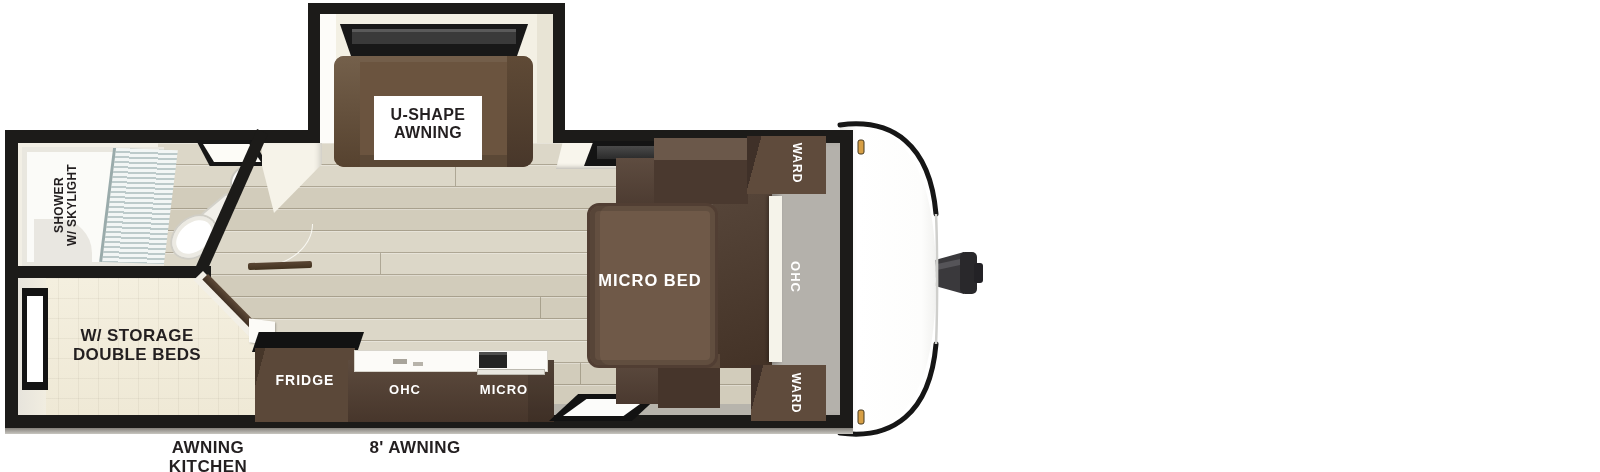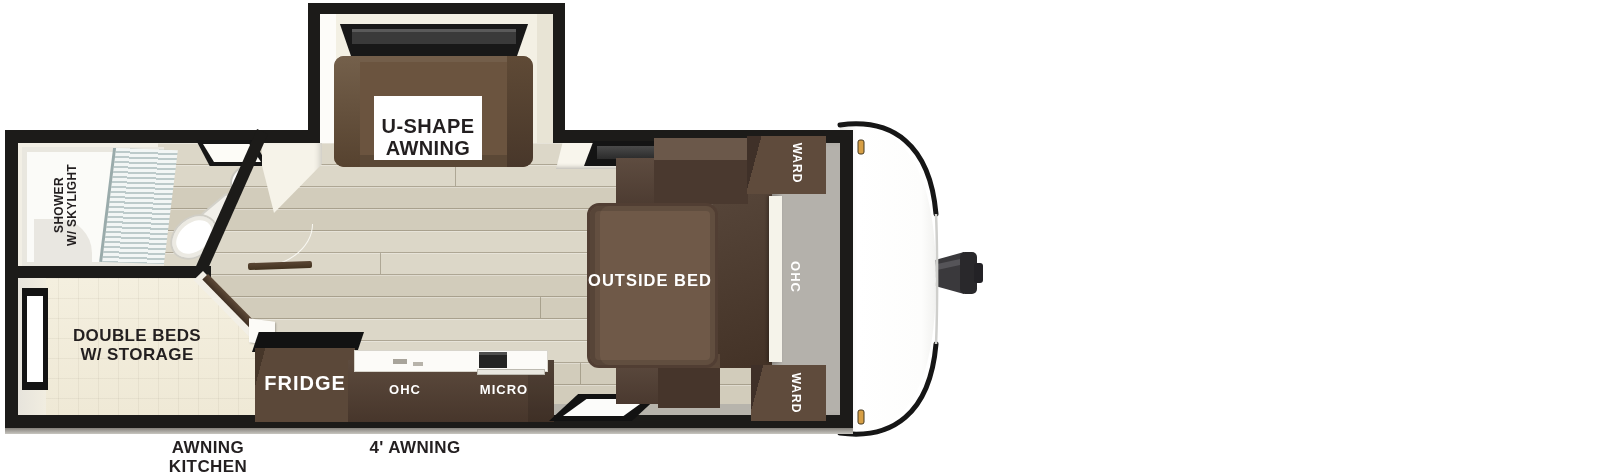--- a/index.html
+++ b/index.html
@@ -69,21 +69,21 @@
 
   <div class="abs" style="left:308px;top:3px;width:257px;height:140px;background:#1c1b19;"></div>
   <div class="abs" style="left:320px;top:14px;width:233px;height:129px;background:linear-gradient(to right,#fdfcf9 0 16px,#f3f0e4 16px 217px,#e8e4d5 217px 100%);"></div>
   <div class="abs" style="left:336px;top:24px;width:196px;height:34px;background:#181818;clip-path:polygon(2% 0,98% 0,92% 100%,8% 100%);"></div>
   <div class="abs" style="left:352px;top:29px;width:164px;height:15px;background:linear-gradient(#5a5a5a 0 3px,#3a3a3a 3px);"></div>
   <div class="abs" style="left:334px;top:56px;width:199px;height:111px;background:#6b543f;border-radius:10px;box-shadow:inset 0 -12px 0 rgba(0,0,0,.14), inset 0 6px 0 rgba(255,255,255,.06);">
     <div class="abs" style="left:0;top:0;width:26px;height:111px;background:linear-gradient(#74604b,#56422f);border-radius:10px 0 0 10px;"></div>
     <div class="abs" style="left:173px;top:0;width:26px;height:111px;background:linear-gradient(#5f4a36,#48372a);border-radius:0 10px 10px 0;"></div>
   </div>
   <div class="abs" style="left:374px;top:96px;width:108px;height:64px;background:#ffffff;">
-    <div class="lbl" style="font-size:20px;margin-top:19px;">
+    <div class="lbl" style="font-size:16px;margin-top:10px;">
       <div>U-SHAPE</div>
       <div>AWNING</div>
     </div>
   </div>
 
   <div class="abs" style="left:18px;top:143px;width:250px;height:130px;background:#f2efe5;clip-path:polygon(0 0,245px 0,188px 130px,0 130px);">
     <div class="abs planks" style="left:140px;top:0;width:106px;height:130px;clip-path:polygon(0 0,100% 0,46% 100%,0 100%);"></div>
     <div class="abs" style="left:4px;top:4px;width:142px;height:120px;background:#fbfbf8;box-shadow:inset 0 0 0 5px #e9e7df;"></div>
     <div class="abs" style="left:16px;top:76px;width:58px;height:44px;background:#e9e7e1;border-radius:0 34px 0 0;"></div>
     <div class="abs" style="left:88px;top:6px;width:62px;height:114px;transform:skewX(-5deg) rotate(2deg);border-left:3px solid #9aabab;background:repeating-linear-gradient(to bottom,#f2f6f5 0 3px,#bccaca 3px 5px);"></div>
@@ -109,29 +109,29 @@
   <div class="abs" style="left:5px;top:266px;width:206px;height:12px;background:#1c1b19;"></div>
 
   <div class="abs quilt" style="left:18px;top:278px;width:242px;height:137px;clip-path:polygon(0 0,187px 0,242px 54px,242px 137px,0 137px);">
     <div class="abs" style="left:0;top:0;width:28px;height:137px;background:linear-gradient(to right,#e7e4dc,#f1ede0);"></div>
   </div>
   <div class="abs" style="left:22px;top:288px;width:26px;height:102px;background:#141414;"></div>
   <div class="abs" style="left:27px;top:296px;width:16px;height:86px;background:#ffffff;"></div>
   <div class="abs" style="left:203px;top:271px;width:80px;height:13px;background:#f2efe6;transform:rotate(45.5deg);transform-origin:0 0;"></div>
   <div class="abs" style="left:208px;top:274px;width:72px;height:8px;background:linear-gradient(#5e4a38,#3f2f22);transform:rotate(45.5deg);transform-origin:0 0;"></div>
   <div class="abs lbl" style="left:57px;top:326px;width:160px;font-size:17px;">
+    <div>W/ STORAGE</div>
     <div>DOUBLE BEDS</div>
-    <div>W/ STORAGE</div>
   </div>
 
   <div class="abs" style="left:550px;top:404px;width:225px;height:11px;background:#b7b4ac;"></div>
   <div class="abs" style="left:249px;top:320px;width:26px;height:24px;background:#fcfbf7;transform:skewY(8deg);box-shadow:1px 1px 2px rgba(0,0,0,.25);"></div>
   <div class="abs" style="left:252px;top:332px;width:112px;height:20px;background:#121212;clip-path:polygon(6% 0,100% 0,94% 100%,0 100%);"></div>
   <div class="abs" style="left:255px;top:348px;width:100px;height:74px;background:linear-gradient(105deg,#463629 0 10px,#5b4839 10px 100%);"></div>
-  <div class="abs lblw" style="left:258px;top:372px;width:94px;font-size:20px;">FRIDGE</div>
+  <div class="abs lblw" style="left:258px;top:372px;width:94px;font-size:14px;">FRIDGE</div>
   <div class="abs" style="left:348px;top:360px;width:206px;height:62px;background:linear-gradient(#5d4b3e,#47362b);box-shadow:inset -26px 0 0 rgba(0,0,0,.12);"></div>
   <div class="abs" style="left:354px;top:350px;width:192px;height:20px;background:#fcfbf8;border:1px solid #d8d5cc;">
     <div class="abs" style="left:38px;top:8px;width:14px;height:5px;background:#a8a49b;"></div>
     <div class="abs" style="left:58px;top:11px;width:10px;height:4px;background:#b7b3aa;"></div>
     <div class="abs" style="left:124px;top:1px;width:28px;height:16px;background:#242424;box-shadow:inset 0 3px 0 #4f4f4f;"></div>
     <div class="abs" style="left:122px;top:18px;width:66px;height:4px;background:#e9e7e0;border:1px solid #bdbab1;"></div>
   </div>
   <div class="abs lblw" style="left:375px;top:382px;width:60px;font-size:13px;">OHC</div>
   <div class="abs lblw" style="left:473px;top:382px;width:62px;font-size:13px;">MICRO</div>
 
@@ -142,23 +142,23 @@
   <div class="abs" style="left:769px;top:196px;width:13px;height:166px;background:#f5f3ea;box-shadow:-2px 0 3px rgba(0,0,0,.25);"></div>
   <div class="abs" style="left:616px;top:158px;width:44px;height:54px;background:linear-gradient(#5e4c40,#4a392f);"></div>
   <div class="abs" style="left:654px;top:138px;width:94px;height:66px;background:linear-gradient(180deg,#6b584a 0 22px,#4a392f 22px);"></div>
   <div class="abs" style="left:747px;top:136px;width:79px;height:58px;background:linear-gradient(105deg,#3f3028 0 14px,#5f4b3c 14px);"></div>
   <div class="abs lblw rot90" style="left:797px;top:163px;font-size:12px;">WARD</div>
   <div class="abs" style="left:616px;top:354px;width:44px;height:50px;background:linear-gradient(#5e4c40,#4a392f);"></div>
   <div class="abs" style="left:658px;top:354px;width:62px;height:54px;background:linear-gradient(180deg,#5a4739 0 14px,#46352b 14px);"></div>
   <div class="abs" style="left:751px;top:365px;width:75px;height:56px;background:linear-gradient(105deg,#3f3028 0 12px,#5f4b3c 12px);"></div>
   <div class="abs lblw rot90" style="left:796px;top:393px;font-size:12px;">WARD</div>
   <div class="abs" style="left:587px;top:203px;width:125px;height:159px;background:#6f5948;border:3px solid #513e33;border-radius:12px;box-shadow:inset 0 0 0 5px rgba(0,0,0,.12), inset 10px 0 0 rgba(0,0,0,.10);"></div>
-  <div class="abs lblw" style="left:585px;top:271px;width:130px;font-size:16.5px;">OUTSIDE BED</div>
+  <div class="abs lblw" style="left:585px;top:271px;width:130px;font-size:16.5px;">MICRO BED</div>
 
   <div class="abs" style="left:5px;top:428px;width:848px;height:6px;background:linear-gradient(#84817b,#c8c6c0);"></div>
 
   <div class="abs lbl" style="left:138px;top:438px;width:140px;font-size:17px;">
     <div>AWNING</div>
     <div>KITCHEN</div>
   </div>
-  <div class="abs lbl" style="left:340px;top:438px;width:150px;font-size:17px;">4' AWNING</div>
+  <div class="abs lbl" style="left:340px;top:438px;width:150px;font-size:17px;">8' AWNING</div>
 
 </div>
 
 </body></html>

